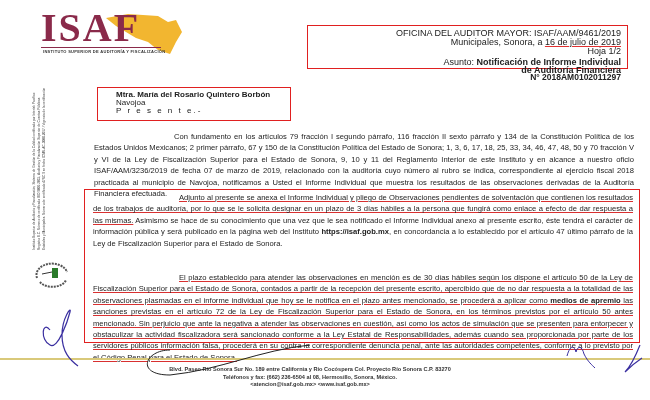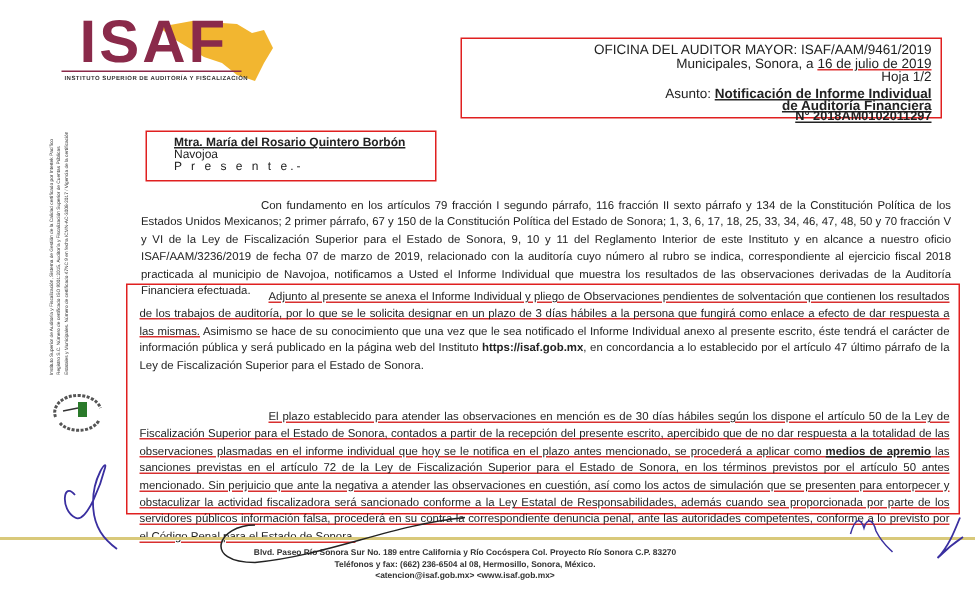--- a/index.html
+++ b/index.html
@@ -1,25 +1,25 @@
 <!DOCTYPE html>
 <html><head>
 <meta charset="utf-8">
 <style>
   html, body { margin:0; padding:0; background:#ffffff; }
   body { width:650px; height:400px; position:relative; overflow:hidden; font-family:"Liberation Sans", sans-serif; color:#222; }
   .abs { position:absolute; }
   .logo { left:3px; top:4px; width:190px; height:50px; }
-  .logo-text { position:absolute; left:50px; top:4px; font-family:Liberation Sans, sans-serif; font-weight:bold; font-size:40px; letter-spacing:2px; color:#8a2a4a; line-height:40px; }
+  .logo-text { position:absolute; left:38px; top:4px; font-family:Liberation Serif, serif; font-weight:bold; font-size:40px; letter-spacing:2px; color:#8a2a4a; line-height:40px; }
   .logo-sub { position:absolute; left:40px; top:45px; font-size:4px; font-weight:bold; color:#333; letter-spacing:0.3px; white-space:nowrap; }
   .logo-line { position:absolute; left:38px; top:43px; width:120px; height:1px; background:#8a2a4a; }
-  .header-box { left:307px; top:25px; width:321px; height:54px; border:1.5px solid #e02020; box-sizing:border-box;padding-left:18px; }
+  .header-box { left:307px; top:25px; width:321px; height:44px; border:1.5px solid #e02020; box-sizing:border-box;padding-left:18px; }
   .header-box .ln { position:absolute; right:6px; font-size:9px; line-height:9px; white-space:nowrap; color:#222; }
   .header-box .u { text-decoration:underline; text-decoration-color:#e03030;margin-top:33px; }
-  .b { font-weight:bold;text-decoration:underline; }
+  .b { font-weight:bold; }
   .addr-box { left:73px; top:87px; width:194px; height:34px; border:1.5px solid #e02020; box-sizing:border-box; padding:3px 0 12px 18px;margin-left:24px; }
   .addr-box div { font-size:8px; line-height:8px; white-space:nowrap; }
   .spaced { letter-spacing:3.6px; }
   .para { font-size:7.6px; line-height:11.4px; text-align:justify; color:#222; }
   .p1 { left:94px; top:131px; width:540px; }
   .p1 .indent { padding-left:40px; }
   .box2 { left:84px; top:189px; width:556px; height:154px; border:1.5px solid #e02020; box-sizing:border-box; }
   .box2 .para { position:absolute; left:8px; width:540px; }
   .ul { text-decoration:underline; text-decoration-color:#d83030; }
   .link { font-weight:bold; }

